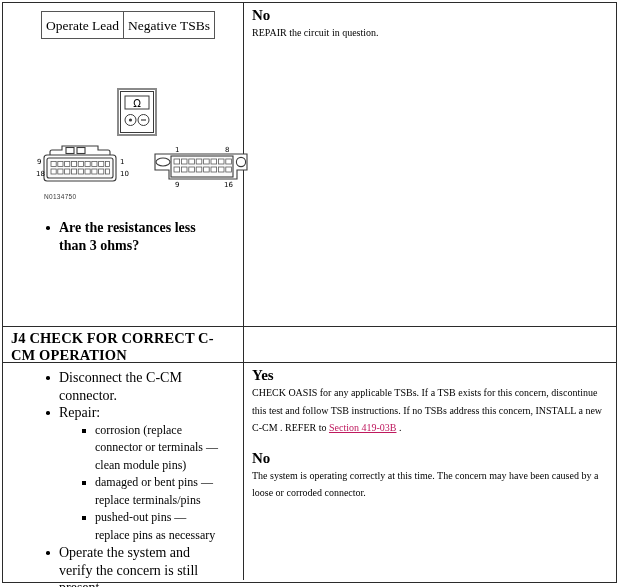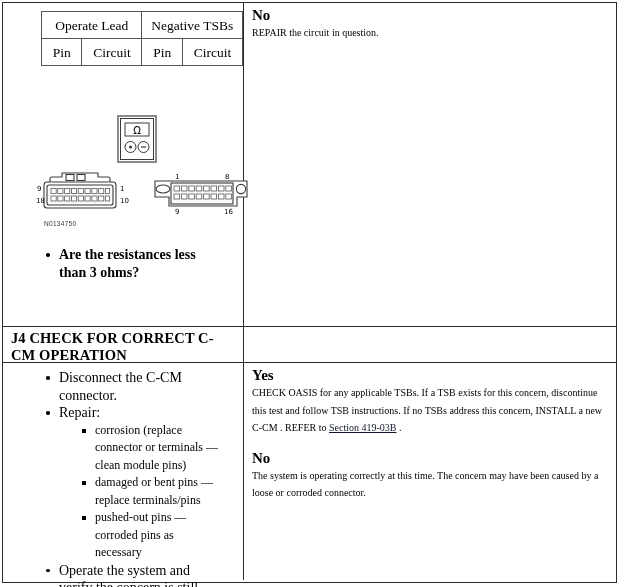--- a/index.html
+++ b/index.html
@@ -156,21 +156,21 @@
     font-weight: bold;
     font-size: 15px;
     line-height: 17px;
   }
   .ans-text {
     font-size: 10px;
     line-height: 17.5px;
   }
   .ans-gap { height: 13px; }
   a.doclink {
-    color: #0f172a;
+    color: #be185d;
     text-decoration: underline;
   }
 
   
   .svg-holder { position: absolute; }
 </style>
 </head>
 <body>
 
 <div class="page">
@@ -178,26 +178,20 @@
 
     <div class="step-row step-j3">
 
       <div class="col-left">
 
         <table class="pin-table">
           <tbody>
               <tr>
             <th class="lead-head" colspan="2">Operate Lead</th>
             <th class="lead-head" colspan="2">Negative TSBs</th>
-          </tr>
-          <tr>
-            <th class="sub-head w-pin">Pin</th>
-            <th class="sub-head w-cir">Circuit</th>
-            <th class="sub-head w-pin">Pin</th>
-            <th class="sub-head w-cir">Circuit</th>
           </tr>
         </tbody>
           </table>
 
         <div class="figure">
 
           <svg class="svg-holder" style="left:113px; top:0px;" width="42" height="50" viewBox="0 0 42 50">
             <rect x="2" y="2" width="38" height="46" fill="#ffffff" stroke="#8a8a8a" stroke-width="2"></rect>
             <rect x="4.5" y="4.5" width="33" height="41" fill="#ffffff" stroke="#3a3a3a" stroke-width="1"></rect>
             <rect x="9" y="9" width="24" height="13" fill="#ffffff" stroke="#3a3a3a" stroke-width="1"></rect>
@@ -303,21 +297,21 @@
     <div class="step-row step-j4-body">
 
       <div class="col-left">
         <ul class="bl" style="margin-top:6px;">
           <li>Disconnect the C-CM connector.</li>
           <li>
             <span>Repair:</span>
             <ul class="sub">
               <li>corrosion (replace connector or terminals — clean module pins)</li>
               <li>damaged or bent pins — replace terminals/pins</li>
-              <li>pushed-out pins — corroded pins as necessary</li>
+              <li>pushed-out pins — replace pins as necessary</li>
             </ul>
           </li>
           <li>Operate the system and verify the concern is still present.</li>
 
         </ul>
       </div>
 
       <div class="col-right">
         <div class="answer-block">
           <div class="ans-label">Yes</div>

